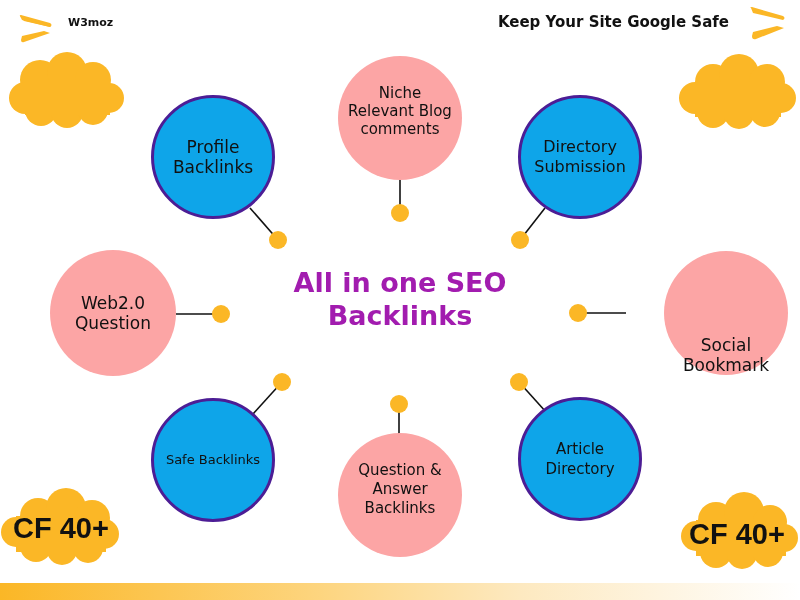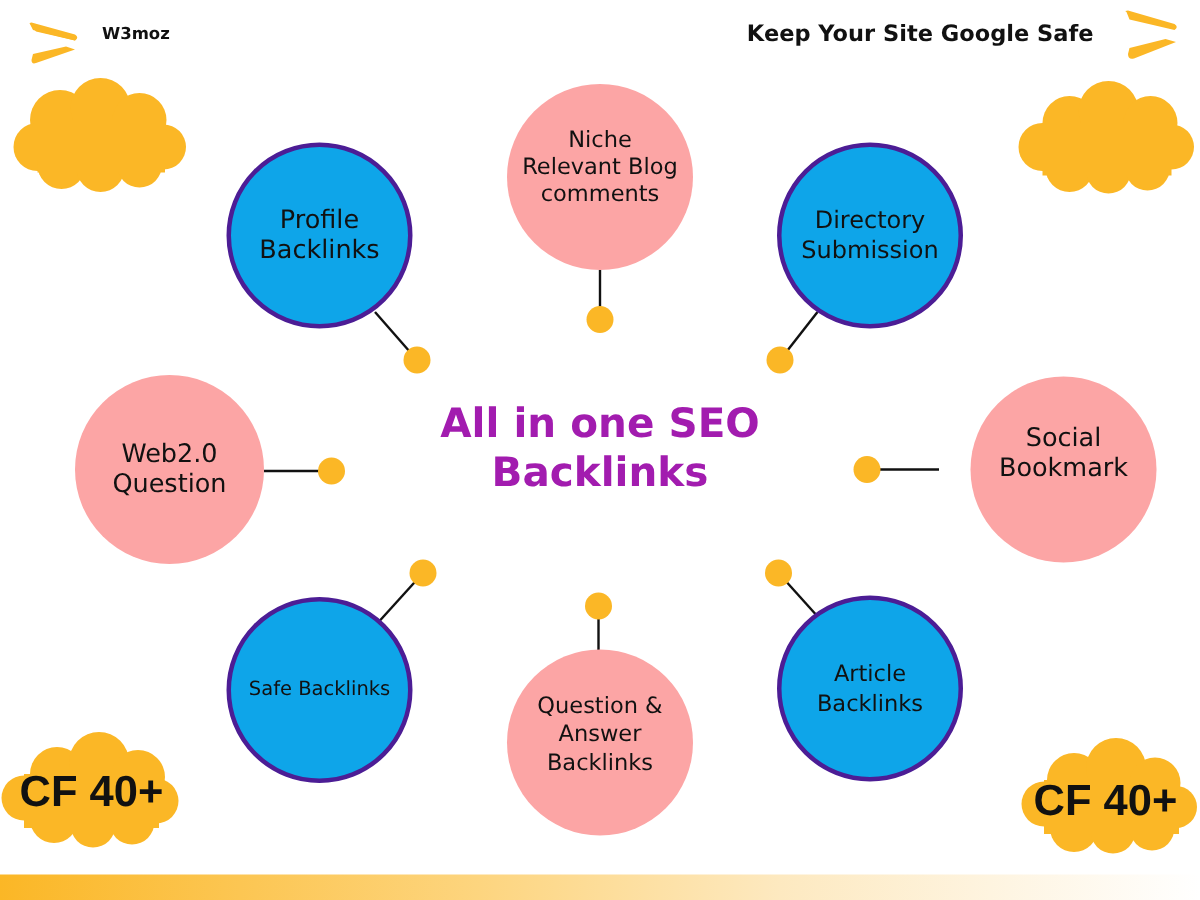--- a/index.html
+++ b/index.html
@@ -136,30 +136,30 @@
 comments</span>
 </div>
 <div class="node outline" style="left:518px;top:95px;width:124px;height:124px;">
   <span style="font-size:16px;">Directory
 Submission</span>
 </div>
 <div class="node filled" style="left:50px;top:250px;width:126px;height:126px;">
   <span>Web2.0
 Question</span>
 </div>
-<div class="node filled" style="left:647px;top:251px;width:124px;height:124px;">
+<div class="node filled" style="left:664px;top:251px;width:124px;height:124px;align-items:flex-end;">
   <span style="margin-top:-22px;">Social
 Bookmark</span>
 </div>
 <div class="node outline" style="left:151px;top:398px;width:124px;height:124px;">
   <span style="font-size:13px;">Safe Backlinks</span>
 </div>
 <div class="node filled" style="left:338px;top:433px;width:124px;height:124px;">
   <span style="font-size:15px;line-height:19px;margin-top:-12px;">Question &amp;
 Answer
 Backlinks</span>
 </div>
 <div class="node outline" style="left:518px;top:397px;width:124px;height:124px;">
   <span style="font-size:15px;">Article
-Backlinks</span>
+Directory</span>
 </div>
 
 <div class="abs bottom-bar"></div>
 
 </body></html>

